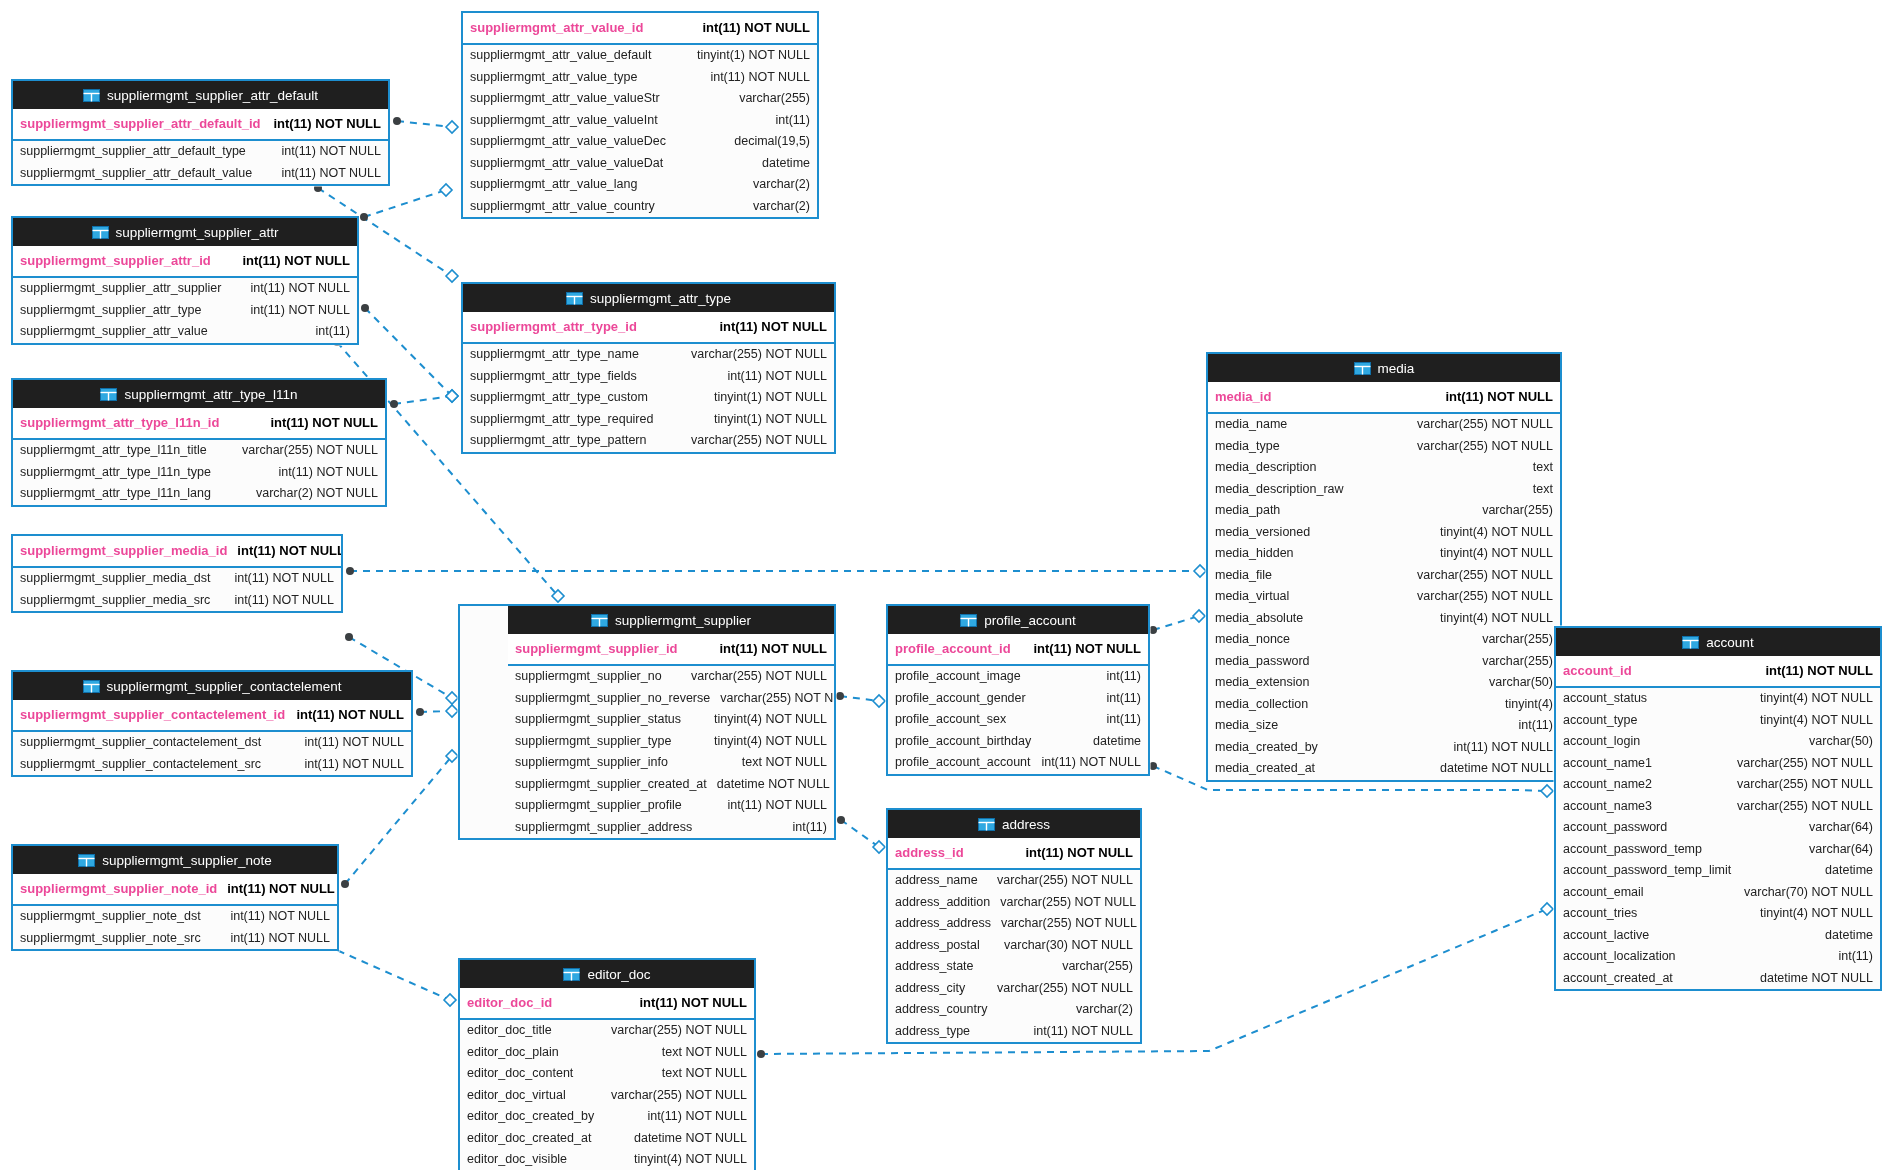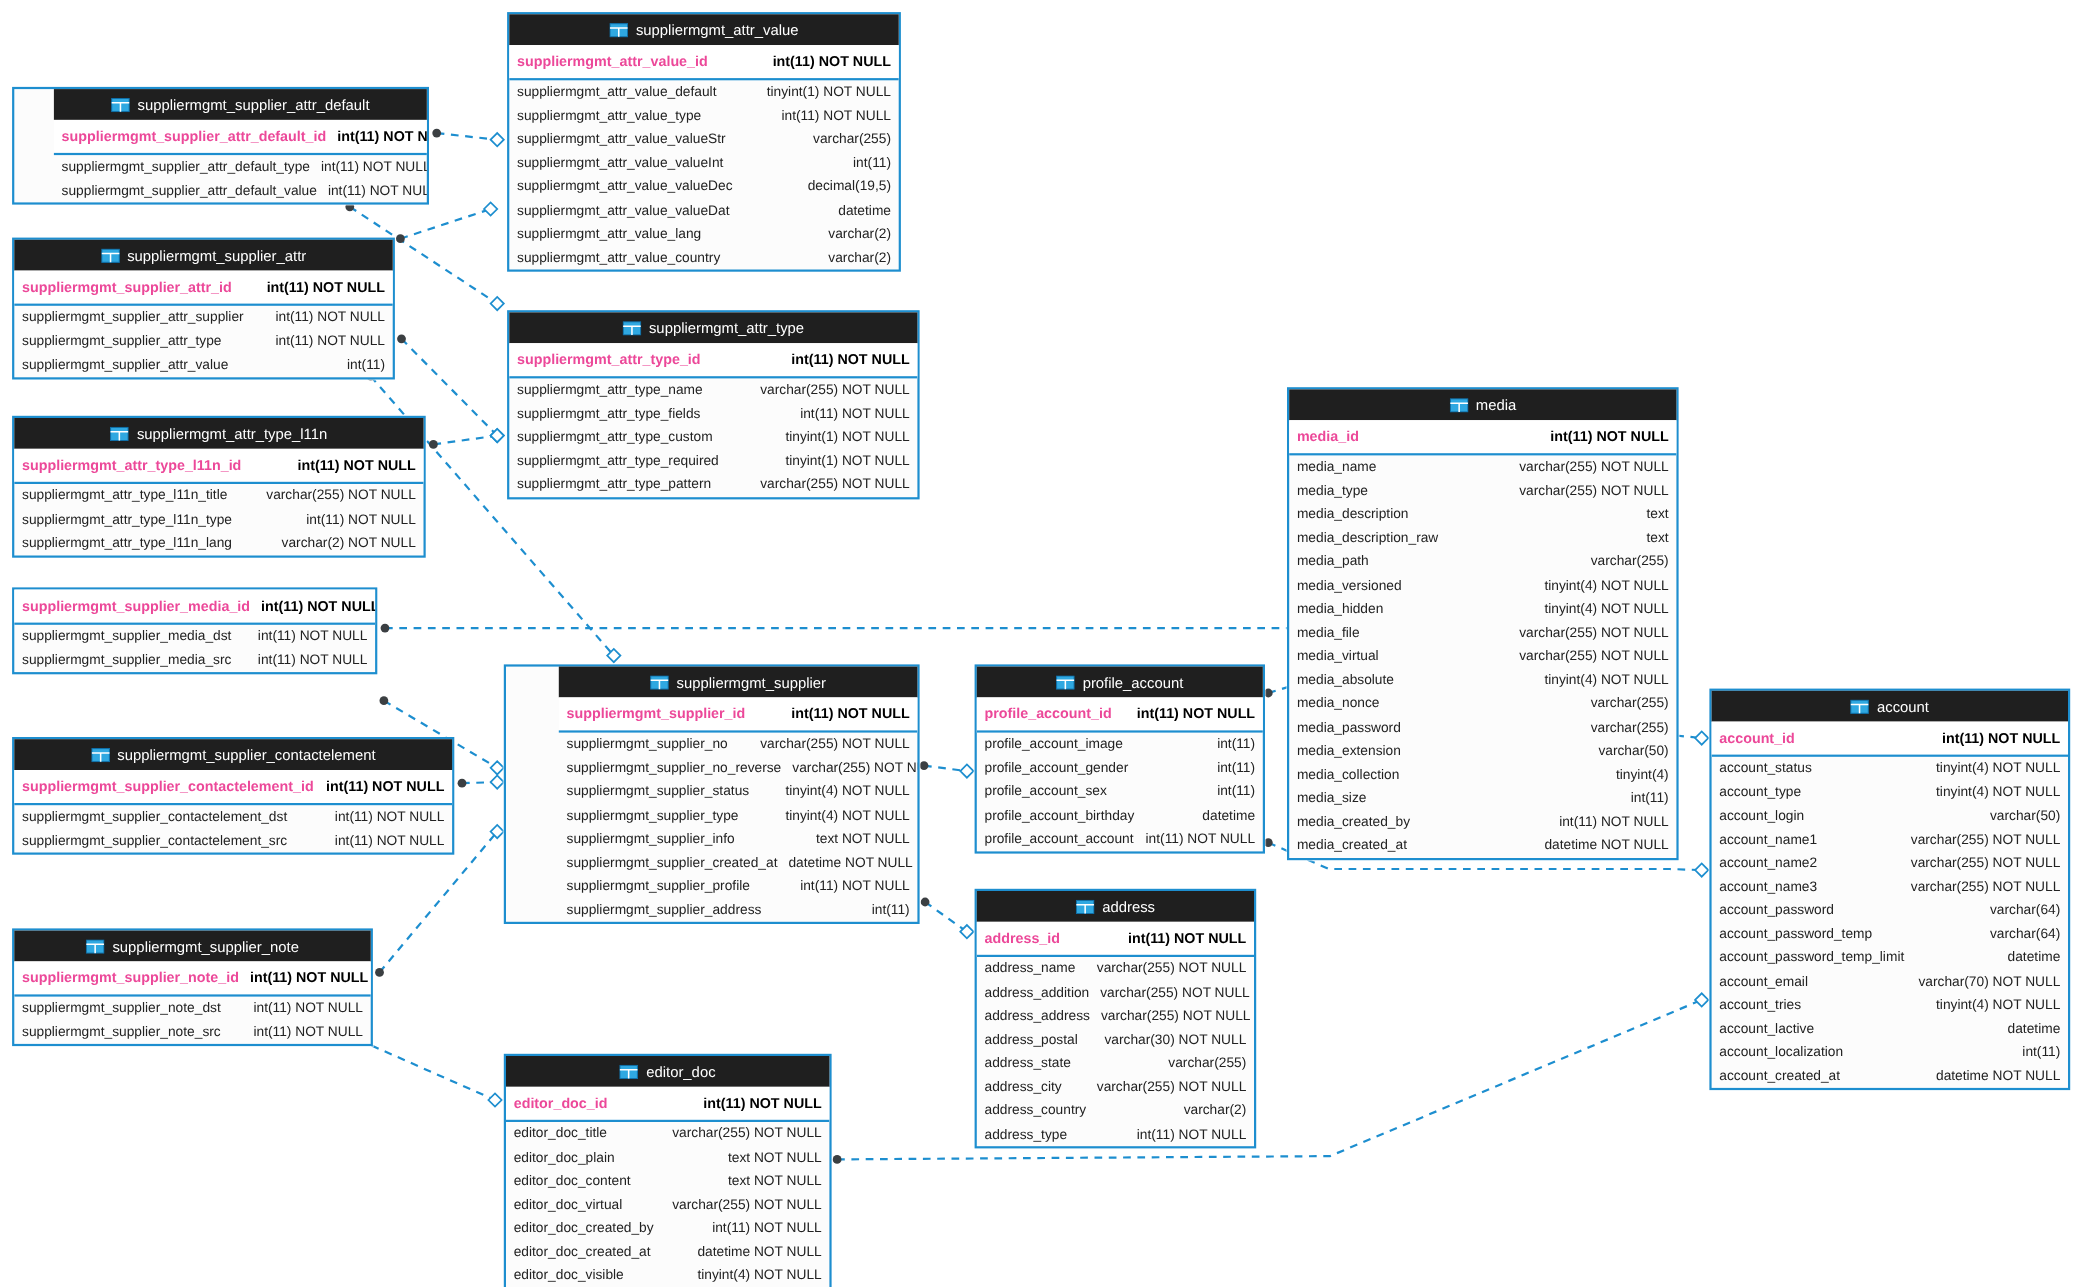--- a/index.html
+++ b/index.html
@@ -71,21 +71,21 @@
       <path d="M 1193,616 L 1199,610 L 1205,616 L 1199,622 Z" fill="#ffffff" stroke="#1d8ecf" stroke-width="1.6"></path>
       <circle cx="1153" cy="630" r="4" fill="#3b3f42"></circle>
       <path d="M 1541,791 L 1547,785 L 1553,791 L 1547,797 Z" fill="#ffffff" stroke="#1d8ecf" stroke-width="1.6"></path>
       <circle cx="1153" cy="766" r="4" fill="#3b3f42"></circle>
       <path d="M 1541,671 L 1547,665 L 1553,671 L 1547,677 Z" fill="#ffffff" stroke="#1d8ecf" stroke-width="1.6"></path>
       <circle cx="1498" cy="666" r="4" fill="#3b3f42"></circle>
       <path d="M 1541,909 L 1547,903 L 1553,909 L 1547,915 Z" fill="#ffffff" stroke="#1d8ecf" stroke-width="1.6"></path>
       <circle cx="761" cy="1054" r="4" fill="#3b3f42"></circle>
     </svg>
 
-<div class="tbl" style="left: 11px; top: 79px; width: 379px; padding-left: 36px;">
+<div class="tbl" style="left: 11px; top: 79px; width: 379px;">
       <div class="tbl-header">
         <svg width="17" height="13" viewBox="0 0 17 13">
   <rect x="0.5" y="0.5" width="16" height="12" fill="#2fa8e1" stroke="#0f6fa8"></rect>
   <line x1="0.5" y1="4.5" x2="16.5" y2="4.5" stroke="#ffffff" stroke-width="1.4"></line>
   <line x1="8.5" y1="4.5" x2="8.5" y2="12.5" stroke="#ffffff" stroke-width="1.4"></line>
 </svg>
         <span>suppliermgmt_supplier_attr_default</span>
       </div>
       <div class="pk-row">
         <span class="col-name">suppliermgmt_supplier_attr_default_id</span>
@@ -204,28 +204,20 @@
       <div class="col-row">
         <span class="col-name">suppliermgmt_supplier_note_dst</span>
         <span class="col-type">int(11) NOT NULL</span>
       </div>
       <div class="col-row">
         <span class="col-name">suppliermgmt_supplier_note_src</span>
         <span class="col-type">int(11) NOT NULL</span>
       </div>
     </div>
     <div class="tbl" style="left: 461px; top: 11px; width: 358px;">
-      <div class="tbl-header">
-        <svg width="17" height="13" viewBox="0 0 17 13">
-  <rect x="0.5" y="0.5" width="16" height="12" fill="#2fa8e1" stroke="#0f6fa8"></rect>
-  <line x1="0.5" y1="4.5" x2="16.5" y2="4.5" stroke="#ffffff" stroke-width="1.4"></line>
-  <line x1="8.5" y1="4.5" x2="8.5" y2="12.5" stroke="#ffffff" stroke-width="1.4"></line>
-</svg>
-        <span>suppliermgmt_attr_value</span>
-      </div>
       <div class="pk-row">
         <span class="col-name">suppliermgmt_attr_value_id</span>
         <span class="col-type">int(11) NOT NULL</span>
       </div>
       <div class="col-row">
         <span class="col-name">suppliermgmt_attr_value_default</span>
         <span class="col-type">tinyint(1) NOT NULL</span>
       </div>
       <div class="col-row">
         <span class="col-name">suppliermgmt_attr_value_type</span>
@@ -451,21 +443,21 @@
       </div>
       <div class="col-row">
         <span class="col-name">address_country</span>
         <span class="col-type">varchar(2)</span>
       </div>
       <div class="col-row">
         <span class="col-name">address_type</span>
         <span class="col-type">int(11) NOT NULL</span>
       </div>
     </div>
-    <div class="tbl" style="left: 1170px; top: 352px; width: 356px;">
+    <div class="tbl" style="left: 1206px; top: 352px; width: 356px;">
       <div class="tbl-header">
         <svg width="17" height="13" viewBox="0 0 17 13">
   <rect x="0.5" y="0.5" width="16" height="12" fill="#2fa8e1" stroke="#0f6fa8"></rect>
   <line x1="0.5" y1="4.5" x2="16.5" y2="4.5" stroke="#ffffff" stroke-width="1.4"></line>
   <line x1="8.5" y1="4.5" x2="8.5" y2="12.5" stroke="#ffffff" stroke-width="1.4"></line>
 </svg>
         <span>media</span>
       </div>
       <div class="pk-row">
         <span class="col-name">media_id</span>

